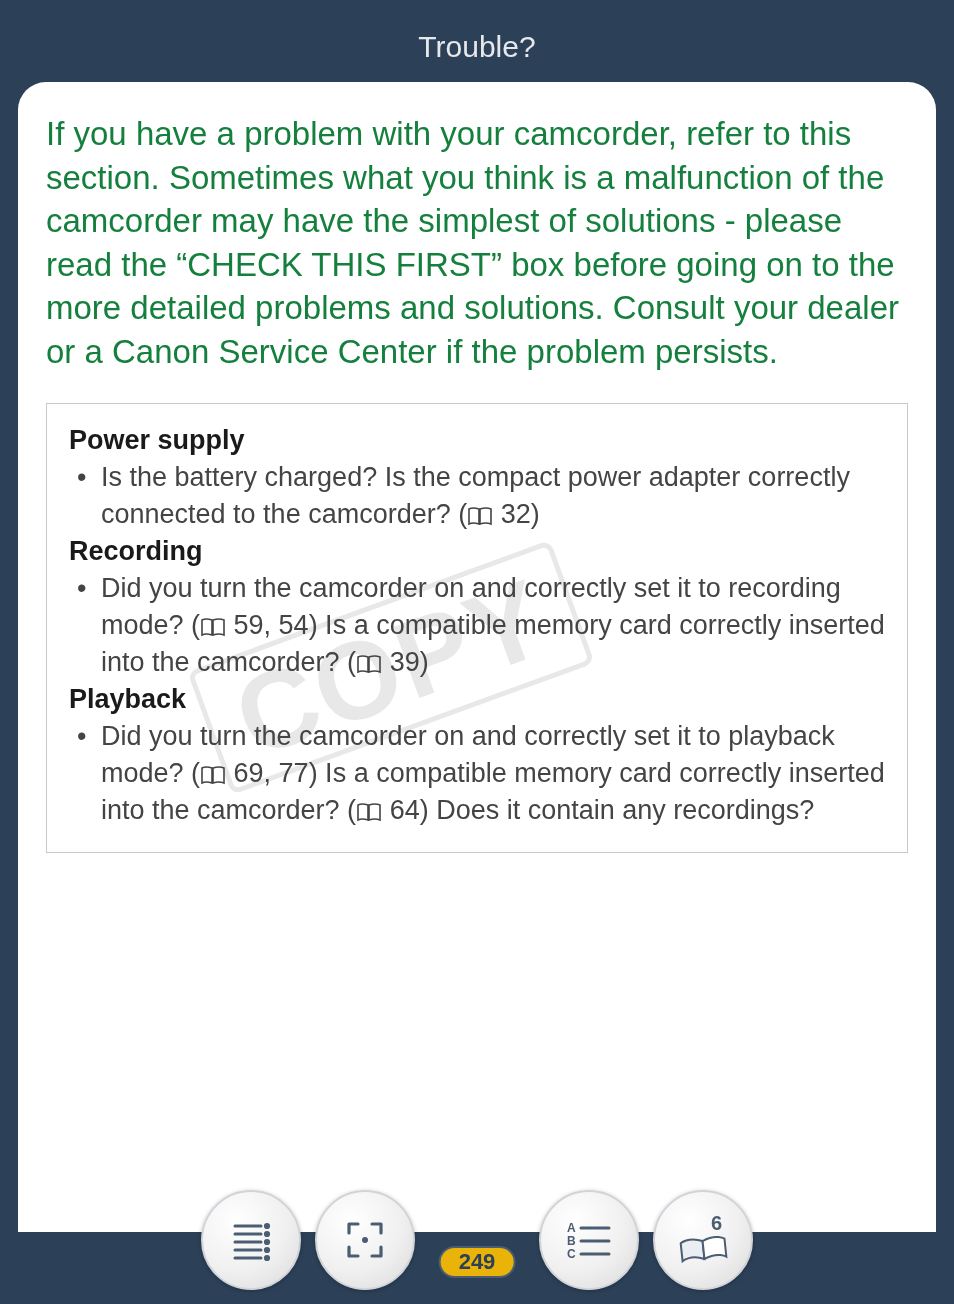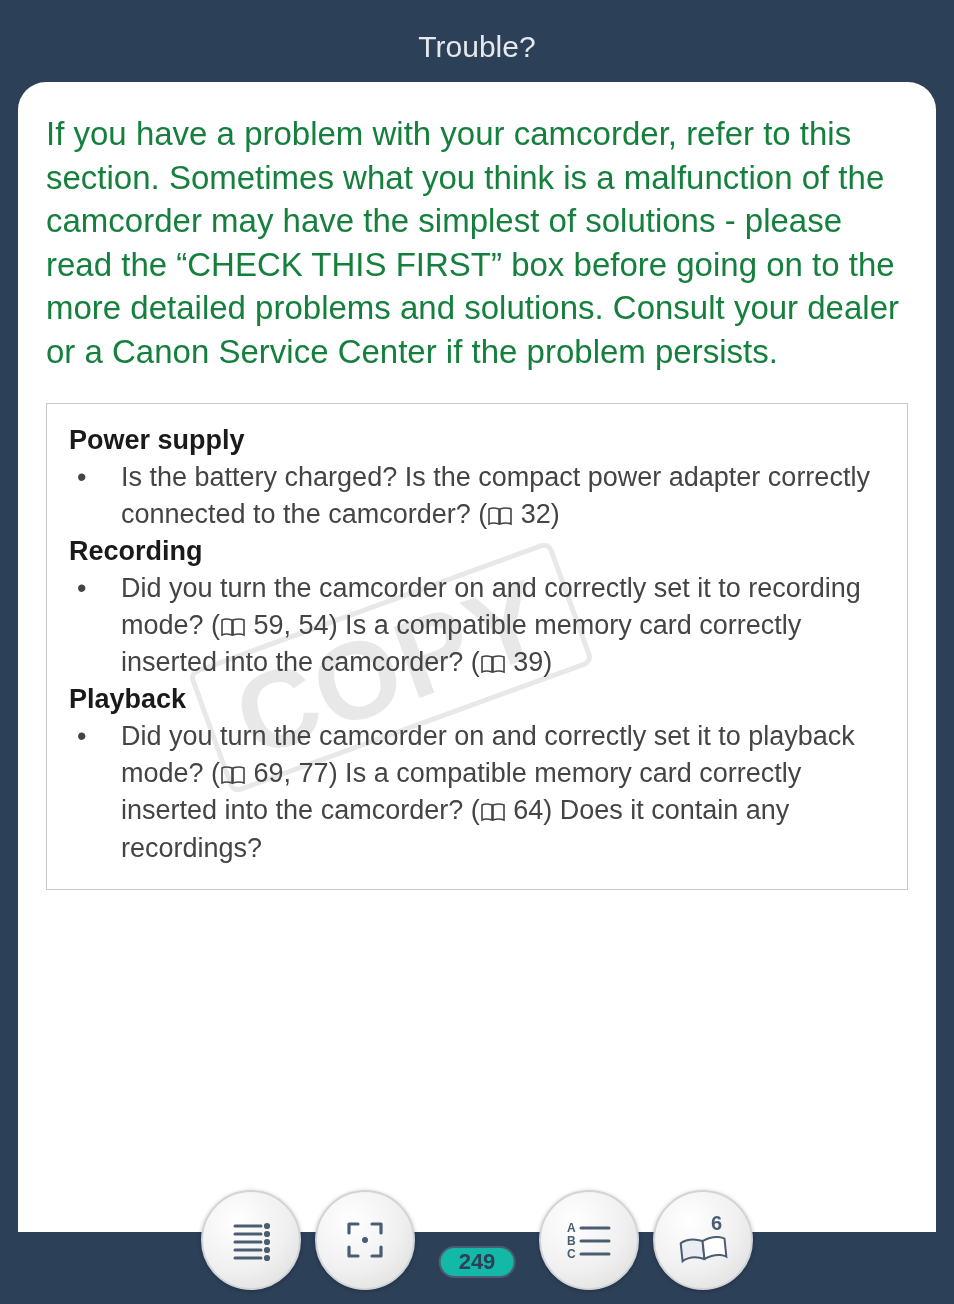--- a/index.html
+++ b/index.html
@@ -73,21 +73,21 @@
     line-height: 1.35;
   }
   .bullet-row {
     display: flex;
     color: #444;
     font-size: 27px;
     line-height: 1.38;
     padding-left: 8px;
   }
   .bullet-mark { flex: 0 0 24px; }
-  .bullet-text { flex: 1; margin-left: 20px; }
+  .bullet-text { flex: 1; }
   .book-icon {
     display: inline-block;
     vertical-align: -3px;
   }
   .toolbar {
     position: absolute;
     bottom: 14px;
     left: 0;
     width: 100%;
     display: flex;
@@ -107,21 +107,21 @@
     align-items: center;
     justify-content: center;
     color: #4b5d72;
     position: relative;
   }
   .page-badge {
     position: absolute;
     bottom: 26px;
     left: 50%;
     transform: translateX(-50%);
-    background: #14b8a6;
+    background: #eab308;
     border: 2px solid #4b5d72;
     border-radius: 18px;
     padding: 1px 18px;
     font-size: 22px;
     font-weight: 700;
     color: #2c4058;
     z-index: 10;
   }
   .spacer { width: 96px; height: 10px; }
 </style>

